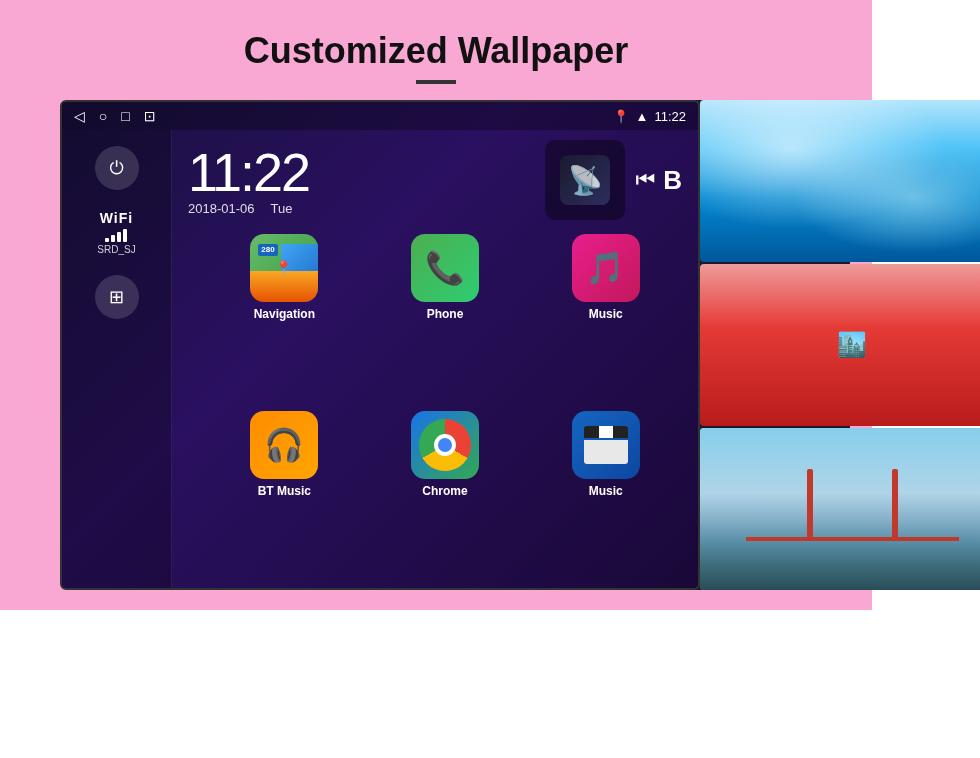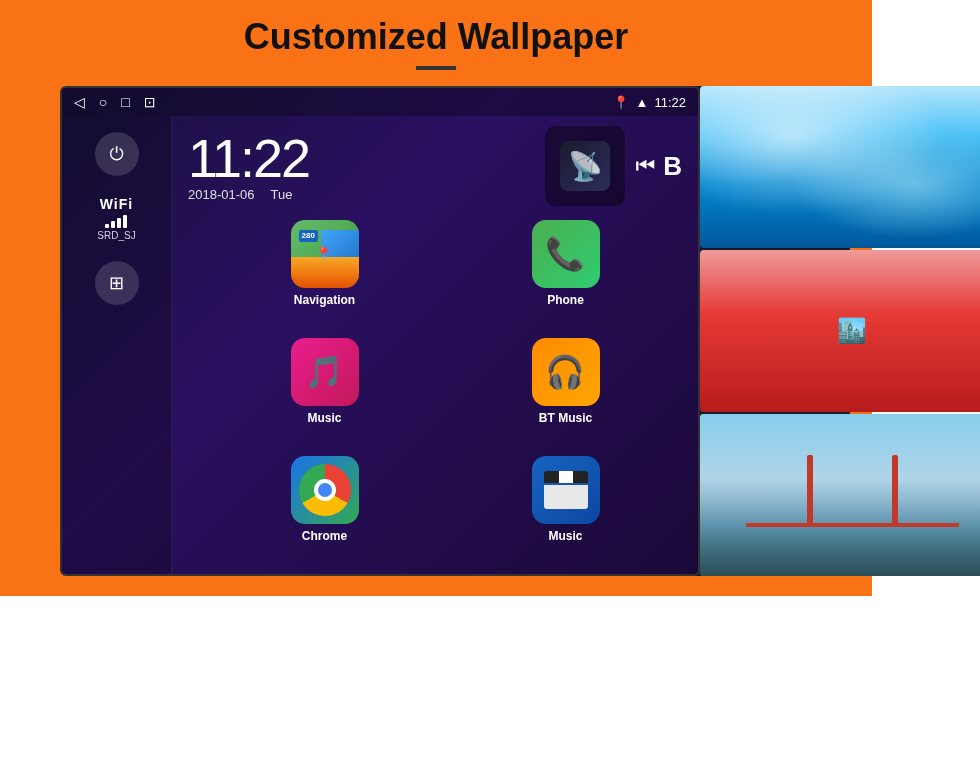--- a/index.html
+++ b/index.html
@@ -6,22 +6,22 @@
     body {
       width: 980px;
       height: 758px;
       background: #ffffff;
       font-family: Arial, sans-serif;
       overflow: hidden;
     }
 
     .page-container {
       width: 872px;
-      background: #f97316;
-      padding: 16px 60px 20px 60px;
+      background: #f9a8d4;
+      padding: 30px 60px 20px 60px;
     }
 
     .header-title {
       text-align: center;
       font-size: 36px;
       font-weight: 900;
       color: #111;
       margin-bottom: 8px;
     }
 
@@ -237,21 +237,21 @@
       display: flex;
       gap: 8px;
       align-items: center;
       color: #fff;
       font-size: 22px;
     }
 
     
     .app-grid {
       display: grid;
-      grid-template-columns: repeat(2, 1fr);
+      grid-template-columns: repeat(3, 1fr);
       gap: 8px;
       padding: 6px 16px 8px 16px;
       flex: 1;
       margin-left: 20px;
     }
 
     .app-item {
       display: flex;
       flex-direction: column;
       align-items: center;

